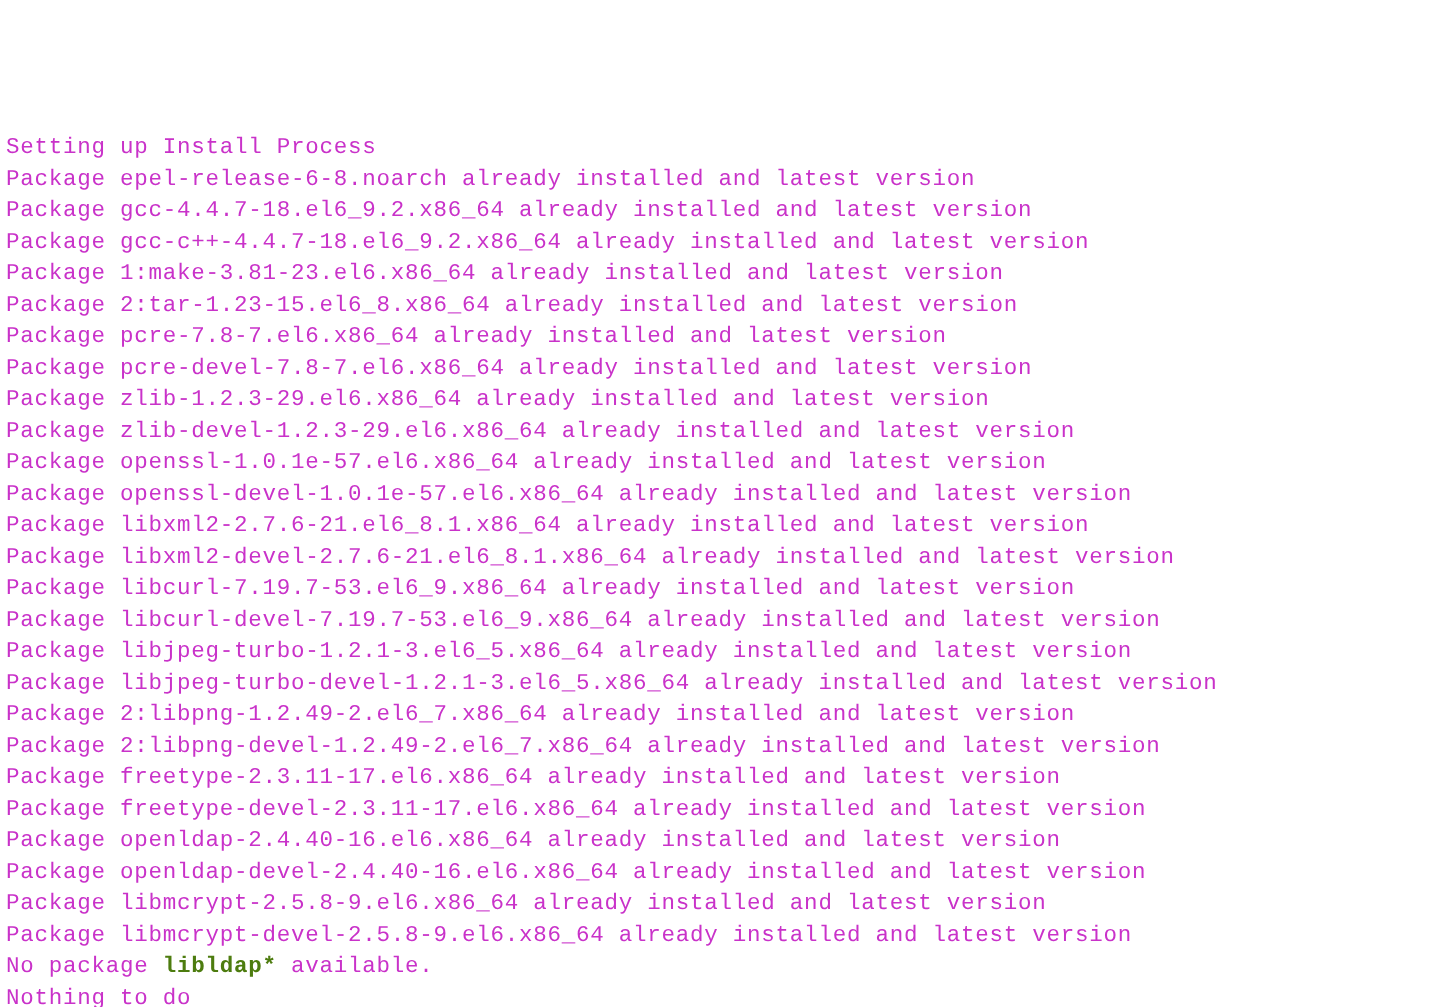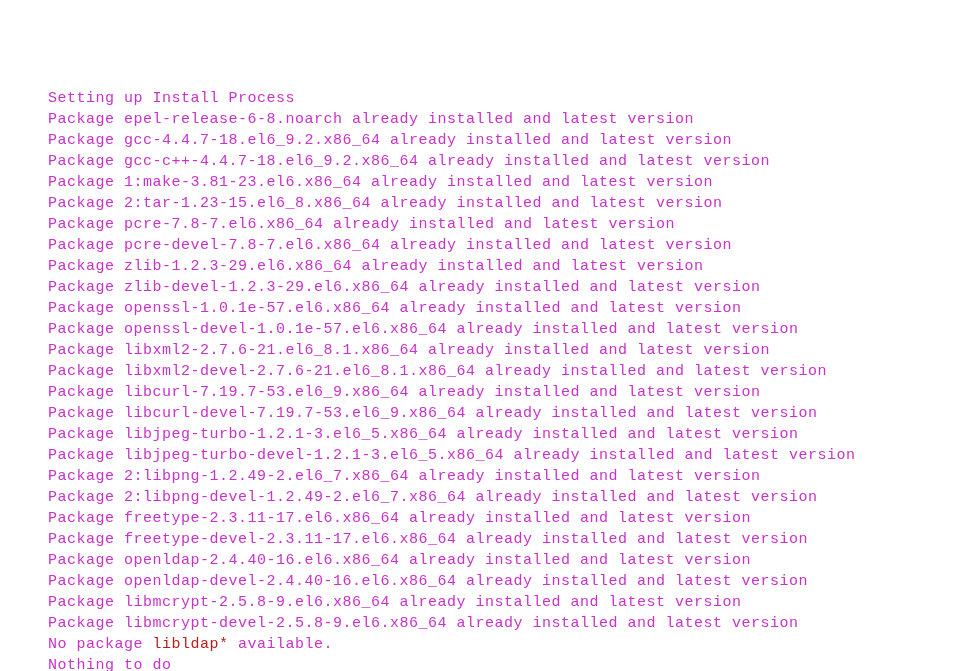--- a/index.html
+++ b/index.html
@@ -8,25 +8,24 @@
       background: #ffffff;
       font-family: "Courier New", monospace;
       font-size: 15px;
       line-height: 1.4;
       letter-spacing: 0.5px;
       white-space: pre;
       position: relative;
     }
     .line {
       color: #c932c9;
-      margin-left: 44px;
     }
     .red-bold {
-      color: #b91c1c;
-      font-weight: normal;
+      color: #4d7c0f;
+      font-weight: bold;
     }
   </style>
 </head>
 <body>
 
 
 
 <div id="terminal"><div class="line">Setting up Install Process</div><div class="line">Package epel-release-6-8.noarch already installed and latest version</div><div class="line">Package gcc-4.4.7-18.el6_9.2.x86_64 already installed and latest version</div><div class="line">Package gcc-c++-4.4.7-18.el6_9.2.x86_64 already installed and latest version</div><div class="line">Package 1:make-3.81-23.el6.x86_64 already installed and latest version</div><div class="line">Package 2:tar-1.23-15.el6_8.x86_64 already installed and latest version</div><div class="line">Package pcre-7.8-7.el6.x86_64 already installed and latest version</div><div class="line">Package pcre-devel-7.8-7.el6.x86_64 already installed and latest version</div><div class="line">Package zlib-1.2.3-29.el6.x86_64 already installed and latest version</div><div class="line">Package zlib-devel-1.2.3-29.el6.x86_64 already installed and latest version</div><div class="line">Package openssl-1.0.1e-57.el6.x86_64 already installed and latest version</div><div class="line">Package openssl-devel-1.0.1e-57.el6.x86_64 already installed and latest version</div><div class="line">Package libxml2-2.7.6-21.el6_8.1.x86_64 already installed and latest version</div><div class="line">Package libxml2-devel-2.7.6-21.el6_8.1.x86_64 already installed and latest version</div><div class="line">Package libcurl-7.19.7-53.el6_9.x86_64 already installed and latest version</div><div class="line">Package libcurl-devel-7.19.7-53.el6_9.x86_64 already installed and latest version</div><div class="line">Package libjpeg-turbo-1.2.1-3.el6_5.x86_64 already installed and latest version</div><div class="line">Package libjpeg-turbo-devel-1.2.1-3.el6_5.x86_64 already installed and latest version</div><div class="line">Package 2:libpng-1.2.49-2.el6_7.x86_64 already installed and latest version</div><div class="line">Package 2:libpng-devel-1.2.49-2.el6_7.x86_64 already installed and latest version</div><div class="line">Package freetype-2.3.11-17.el6.x86_64 already installed and latest version</div><div class="line">Package freetype-devel-2.3.11-17.el6.x86_64 already installed and latest version</div><div class="line">Package openldap-2.4.40-16.el6.x86_64 already installed and latest version</div><div class="line">Package openldap-devel-2.4.40-16.el6.x86_64 already installed and latest version</div><div class="line">Package libmcrypt-2.5.8-9.el6.x86_64 already installed and latest version</div><div class="line">Package libmcrypt-devel-2.5.8-9.el6.x86_64 already installed and latest version</div><div class="line"><span>No package </span><span class="red-bold">libldap*</span><span> available.</span></div><div class="line">Nothing to do</div></div>
 
 

